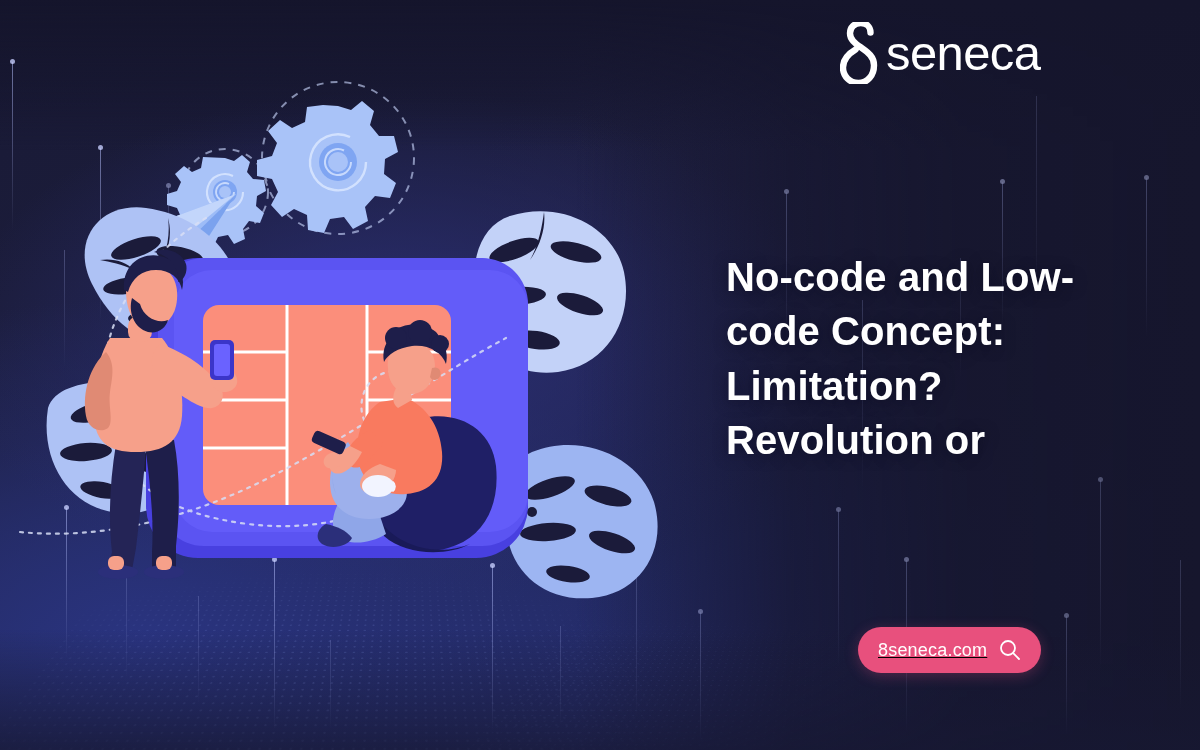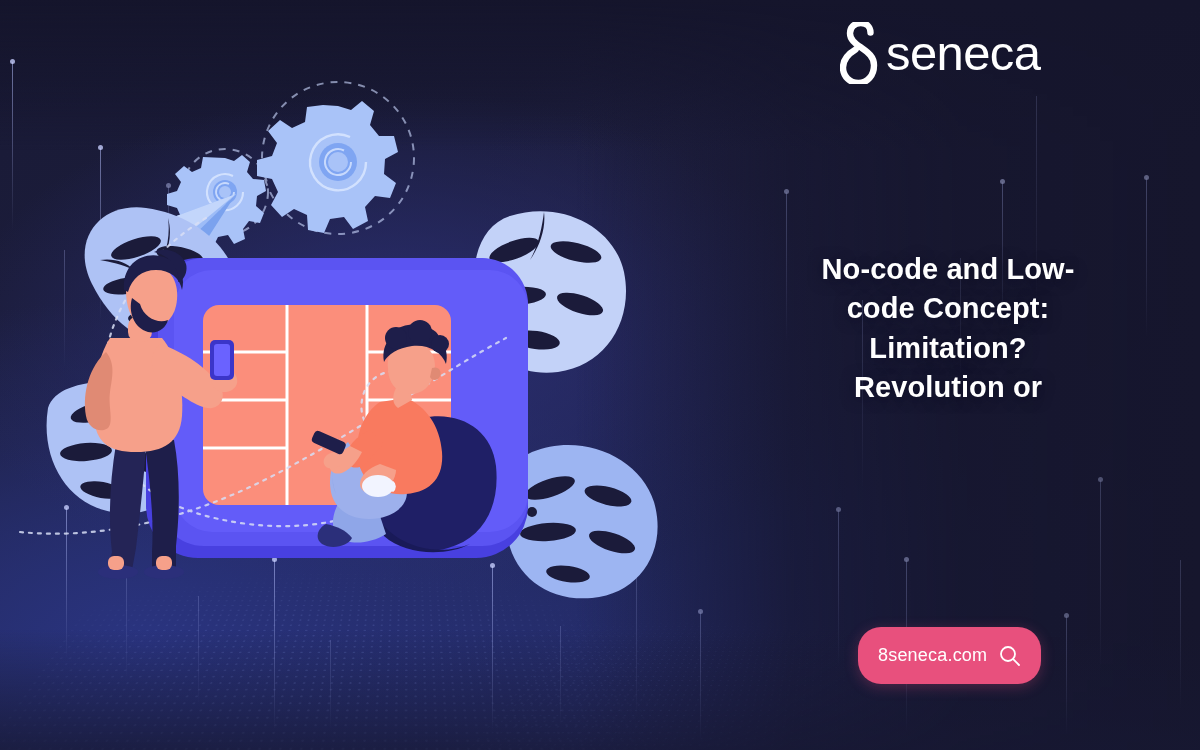--- a/index.html
+++ b/index.html
@@ -72,39 +72,40 @@
     color:#ffffff;
   }
   #logo .mark{width:44px;height:62px;display:block;}
   #logo .word{
     font-size:49px;line-height:1;font-weight:400;letter-spacing:-.6px;
     color:#fff;
   }
 
   #headline{
     position:absolute;left:726px;top:250px;width:444px;
-    text-align:center;
+    text-align:left;
     color:#ffffff;
-    font-size:29px;
+    font-size:40px;
     font-weight:bold;
     line-height:1.36;
     letter-spacing:.1px;
     text-shadow:0 2px 14px rgba(10,10,30,.55);
   }
 
   #site-badge{
     position:absolute;left:858px;top:627px;
-    height:57px;min-width:182px;
+    height:46px;min-width:182px;
     border-radius:23px;
     background:#e8507d;
     display:flex;align-items:center;justify-content:flex-end;gap:12px;
     padding:0 20px;
     box-sizing:border-box;
     box-shadow:0 3px 14px rgba(232,80,125,.28);
     cursor:pointer;
+    text-decoration:underline;
   }
   #site-badge .badge-text{
     color:#ffffff;font-size:18px;letter-spacing:.2px;white-space:nowrap;
   }
   #site-badge .search-ico{width:22px;height:22px;display:block;flex:0 0 auto;}
 </style>
 </head>
 <body>
 
 <div id="banner">

